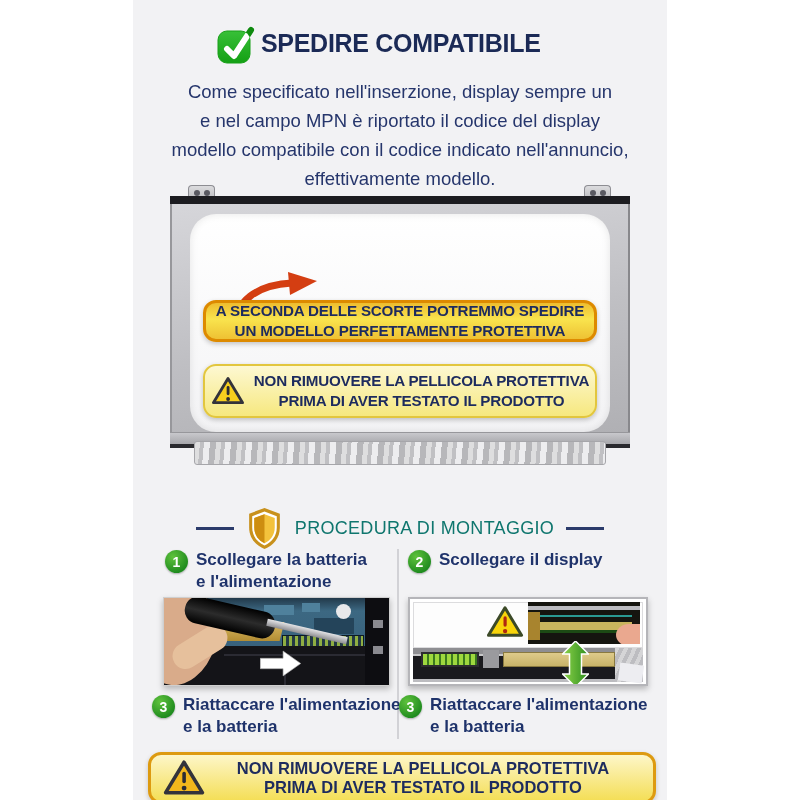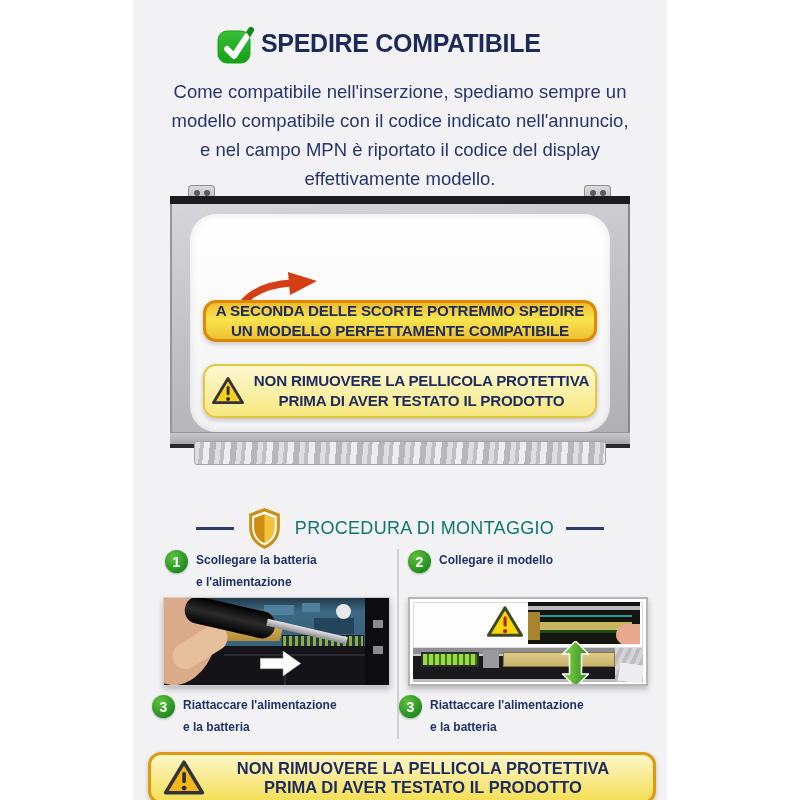--- a/index.html
+++ b/index.html
@@ -50,21 +50,21 @@
   .shield-icon{width:37px;height:43px;}
   .proc-title{font-size:18px;font-weight:400;color:#0f766e;letter-spacing:0.3px;}
 
   
   .divider{position:absolute;left:397px;top:549px;width:2px;height:190px;background:#d2d2d6;}
   .step{position:absolute;display:flex;gap:8px;align-items:flex-start;}
   .badge{width:23px;height:23px;border-radius:50%;flex:0 0 auto;margin-top:1px;
          background:radial-gradient(circle at 35% 30%,#5fc23c,#1e8a1e 75%);
          color:#fff;font-size:14px;font-weight:700;display:flex;align-items:center;justify-content:center;
          box-shadow:0 1px 2px rgba(0,0,0,.3);}
-  .step-text{font-size:12px;font-weight:700;line-height:22px;color:#1f336b;}
+  .step-text{font-size:17px;font-weight:700;line-height:22px;color:#1f336b;}
   .step-text span{display:block;}
 
   
   .photo{position:absolute;top:597px;height:89px;overflow:hidden;box-shadow:0 3px 6px rgba(0,0,0,.25);}
   .photo-left{left:163px;width:227px;background:#17171b;border:1px solid #cfcfcf;}
   .pcb{position:absolute;left:14px;top:0;width:213px;height:52px;
        background:linear-gradient(#22394a,#3c6882 25%,#38617c);}
   .pcb-chip{position:absolute;background:#24445a;}
   .pcb-chip2{position:absolute;background:#4f819c;}
   .pcb-circle{position:absolute;width:15px;height:15px;border-radius:50%;background:#e9e9eb;}
@@ -133,23 +133,23 @@
           <rect x="2" y="6" width="32" height="32" rx="9"></rect>
         </clipPath>
     </defs>
     <path d="M11 24 L18 31 L35 5" fill="none" stroke="#0e8a0e" stroke-width="6" stroke-linecap="round" stroke-linejoin="round"></path>
     <rect x="2" y="6" width="32" height="32" rx="9" fill="url(#gGreen)" stroke="#19a019" stroke-width="1"></rect>
     <path d="M11 24 L18 31 L35 5" clip-path="url(#ckclip)" fill="none" stroke="#ffffff" stroke-width="6" stroke-linecap="round" stroke-linejoin="round"></path>
   </svg>
   <div class="page-title">SPEDIRE COMPATIBILE</div>
 
   <div class="intro">
-    <div>Come compatibile nell'inserzione, spediamo sempre un</div>
+    <div>Come specificato nell'inserzione, display sempre un</div>
+    <div>e nel campo MPN è riportato il codice del display</div>
     <div>modello compatibile con il codice indicato nell'annuncio,</div>
-    <div>e nel campo MPN è riportato il codice del display</div>
     <div>effettivamente modello.</div>
   </div>
 
   <div class="panel">
     <div class="bracket" style="left:18px;">
       <div class="hole" style="left:5px;"></div>
       <div class="hole" style="left:15px;"></div>
     </div>
     <div class="bracket" style="left:414px;">
       <div class="hole" style="left:5px;"></div>
@@ -162,21 +162,21 @@
     <div class="panel-bottom-edge"></div>
     <div class="foil"></div>
 
     <svg class="red-arrow" viewBox="0 0 100 60">
       <path d="M12 57 C14 30 34 14 70 12" fill="none" stroke="#d43e12" stroke-width="7"></path>
       <polygon points="66,1 95,10 68,24" fill="#d43e12"></polygon>
     </svg>
 
     <div class="sticker sticker-stock">
       <span>A SECONDA DELLE SCORTE POTREMMO SPEDIRE</span>
-      <span>UN MODELLO PERFETTAMENTE COMPATIBILE</span>
+      <span>UN MODELLO PERFETTAMENTE PROTETTIVA</span>
     </div>
 
     <div class="sticker sticker-film">
       <svg class="warn-tri" viewBox="0 0 40 36">
         <path d="M20 3 L37.5 32 H2.5 Z" fill="#f7cf1e" stroke="#33333b" stroke-width="3.4" stroke-linejoin="round"></path>
         <rect x="18.4" y="12" width="3.4" height="11" rx="1.7" fill="#2c2c34"></rect>
         <circle cx="20.1" cy="27.6" r="2.3" fill="#2c2c34"></circle>
       </svg>
       <div>
         <span>NON RIMUOVERE LA PELLICOLA PROTETTIVA</span>
@@ -208,21 +208,21 @@
     <div class="badge">1</div>
     <div class="step-text">
       <span>Scollegare la batteria</span>
       <span>e l'alimentazione</span>
     </div>
   </div>
 
   <div class="step" style="left:408px;top:549px;">
     <div class="badge">2</div>
     <div class="step-text">
-      <span>Collegare il modello</span>
+      <span>Scollegare il display</span>
     </div>
   </div>
 
   <div class="photo photo-left">
     <div class="pcb"></div>
     <div class="pcb-chip" style="left:62px;top:16px;width:34px;height:14px;"></div>
     <div class="pcb-chip2" style="left:100px;top:7px;width:30px;height:10px;"></div>
     <div class="pcb-chip" style="left:150px;top:20px;width:40px;height:16px;"></div>
     <div class="pcb-chip2" style="left:138px;top:5px;width:18px;height:9px;"></div>
     <div class="pcb-circle" style="left:172px;top:6px;"></div>

